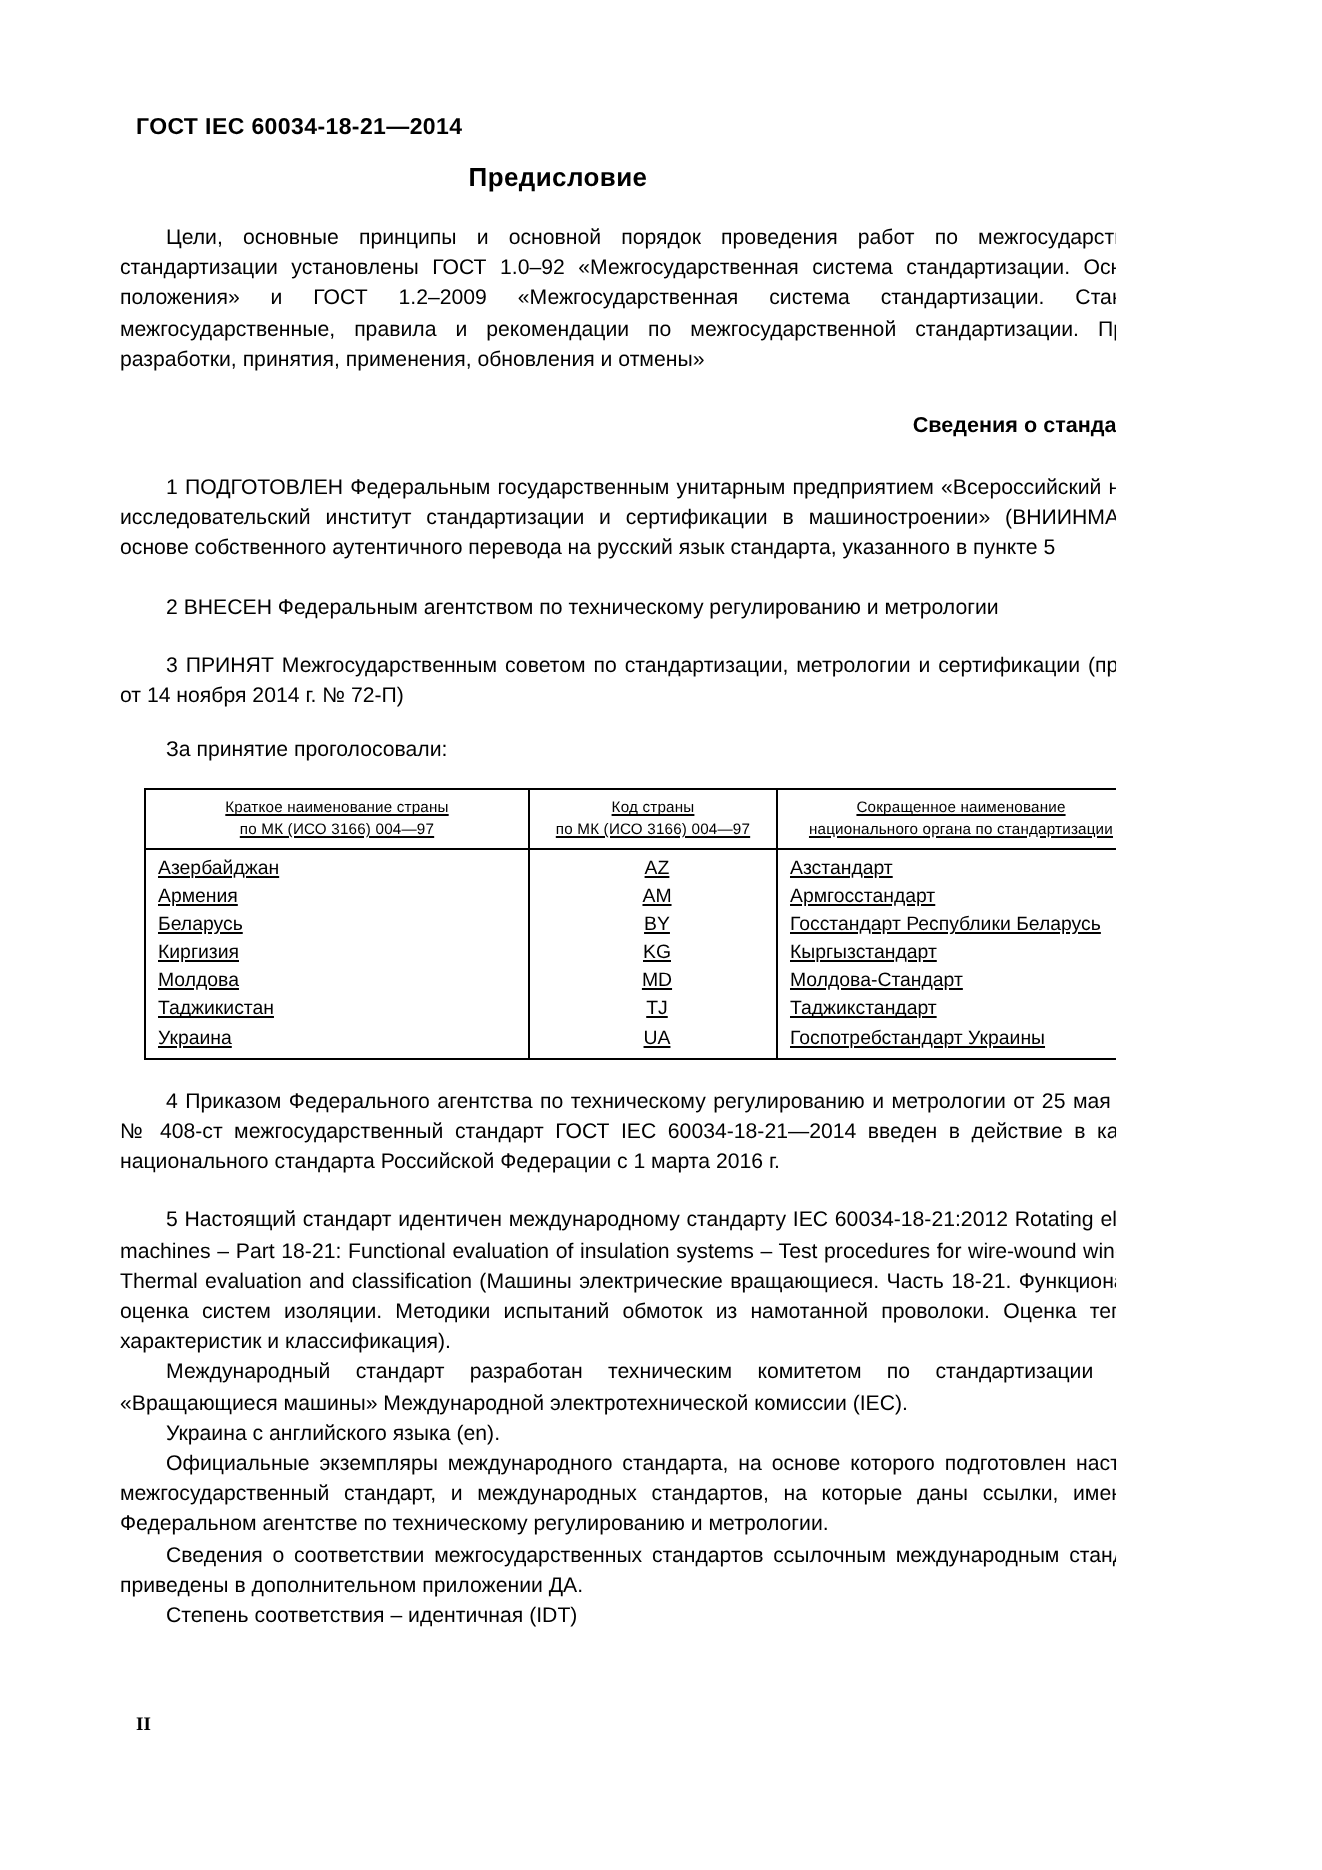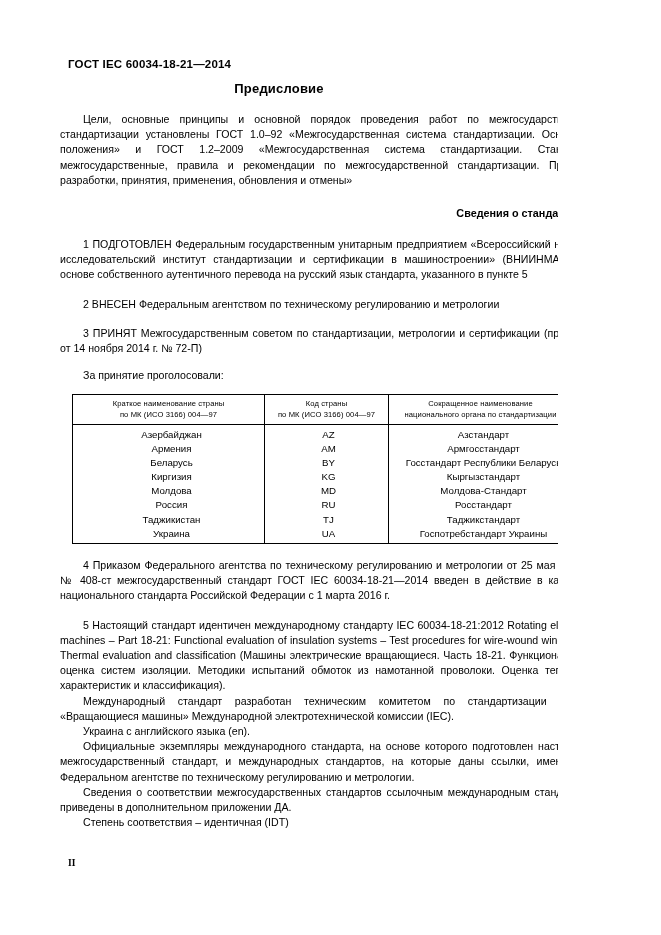--- a/index.html
+++ b/index.html
@@ -66,20 +66,21 @@
     text-align: right;
   }
   .nowrapline {
     text-align: left;
   }
   
   .vote-table-wrap {
     margin-top: 11px;
     margin-left: 12px;
     width: 500px;
+    text-decoration: underline;
   }
   table.vote-table {
     border-collapse: collapse;
     width: 500px;
     table-layout: fixed;
   }
   table.vote-table td,
   table.vote-table th {
     border: 1px solid #000000;
     padding: 0;
@@ -99,21 +100,20 @@
     height: 14.2px;
     padding: 0 0 0 6px;
   }
   table.vote-table tbody td.c-code {
     text-align: center;
     padding-left: 4px;
   }
   table.vote-table tbody tr td {
     border-top: none;
     border-bottom: none;
-    text-align: center;
   }
   table.vote-table tbody tr:first-child td {
     padding-top: 2px;
   }
   table.vote-table tbody tr:last-child td {
     border-bottom: 1px solid #000000;
     padding-bottom: 2px;
   }
   .col-name { width: 192px; }
   .col-code { width: 124px; }
@@ -194,25 +194,20 @@
             <td>Киргизия</td>
             <td class="c-code">KG</td>
             <td>Кыргызстандарт</td>
           </tr>
           <tr>
             <td>Молдова</td>
             <td class="c-code">MD</td>
             <td>Молдова-Стандарт</td>
           </tr>
           <tr>
-            <td>Россия</td>
-            <td class="c-code">RU</td>
-            <td>Росстандарт</td>
-          </tr>
-          <tr>
             <td>Таджикистан</td>
             <td class="c-code">TJ</td>
             <td>Таджикстандарт</td>
           </tr>
           <tr>
             <td>Украина</td>
             <td class="c-code">UA</td>
             <td>Госпотребстандарт Украины</td>
           </tr>
         </tbody>

